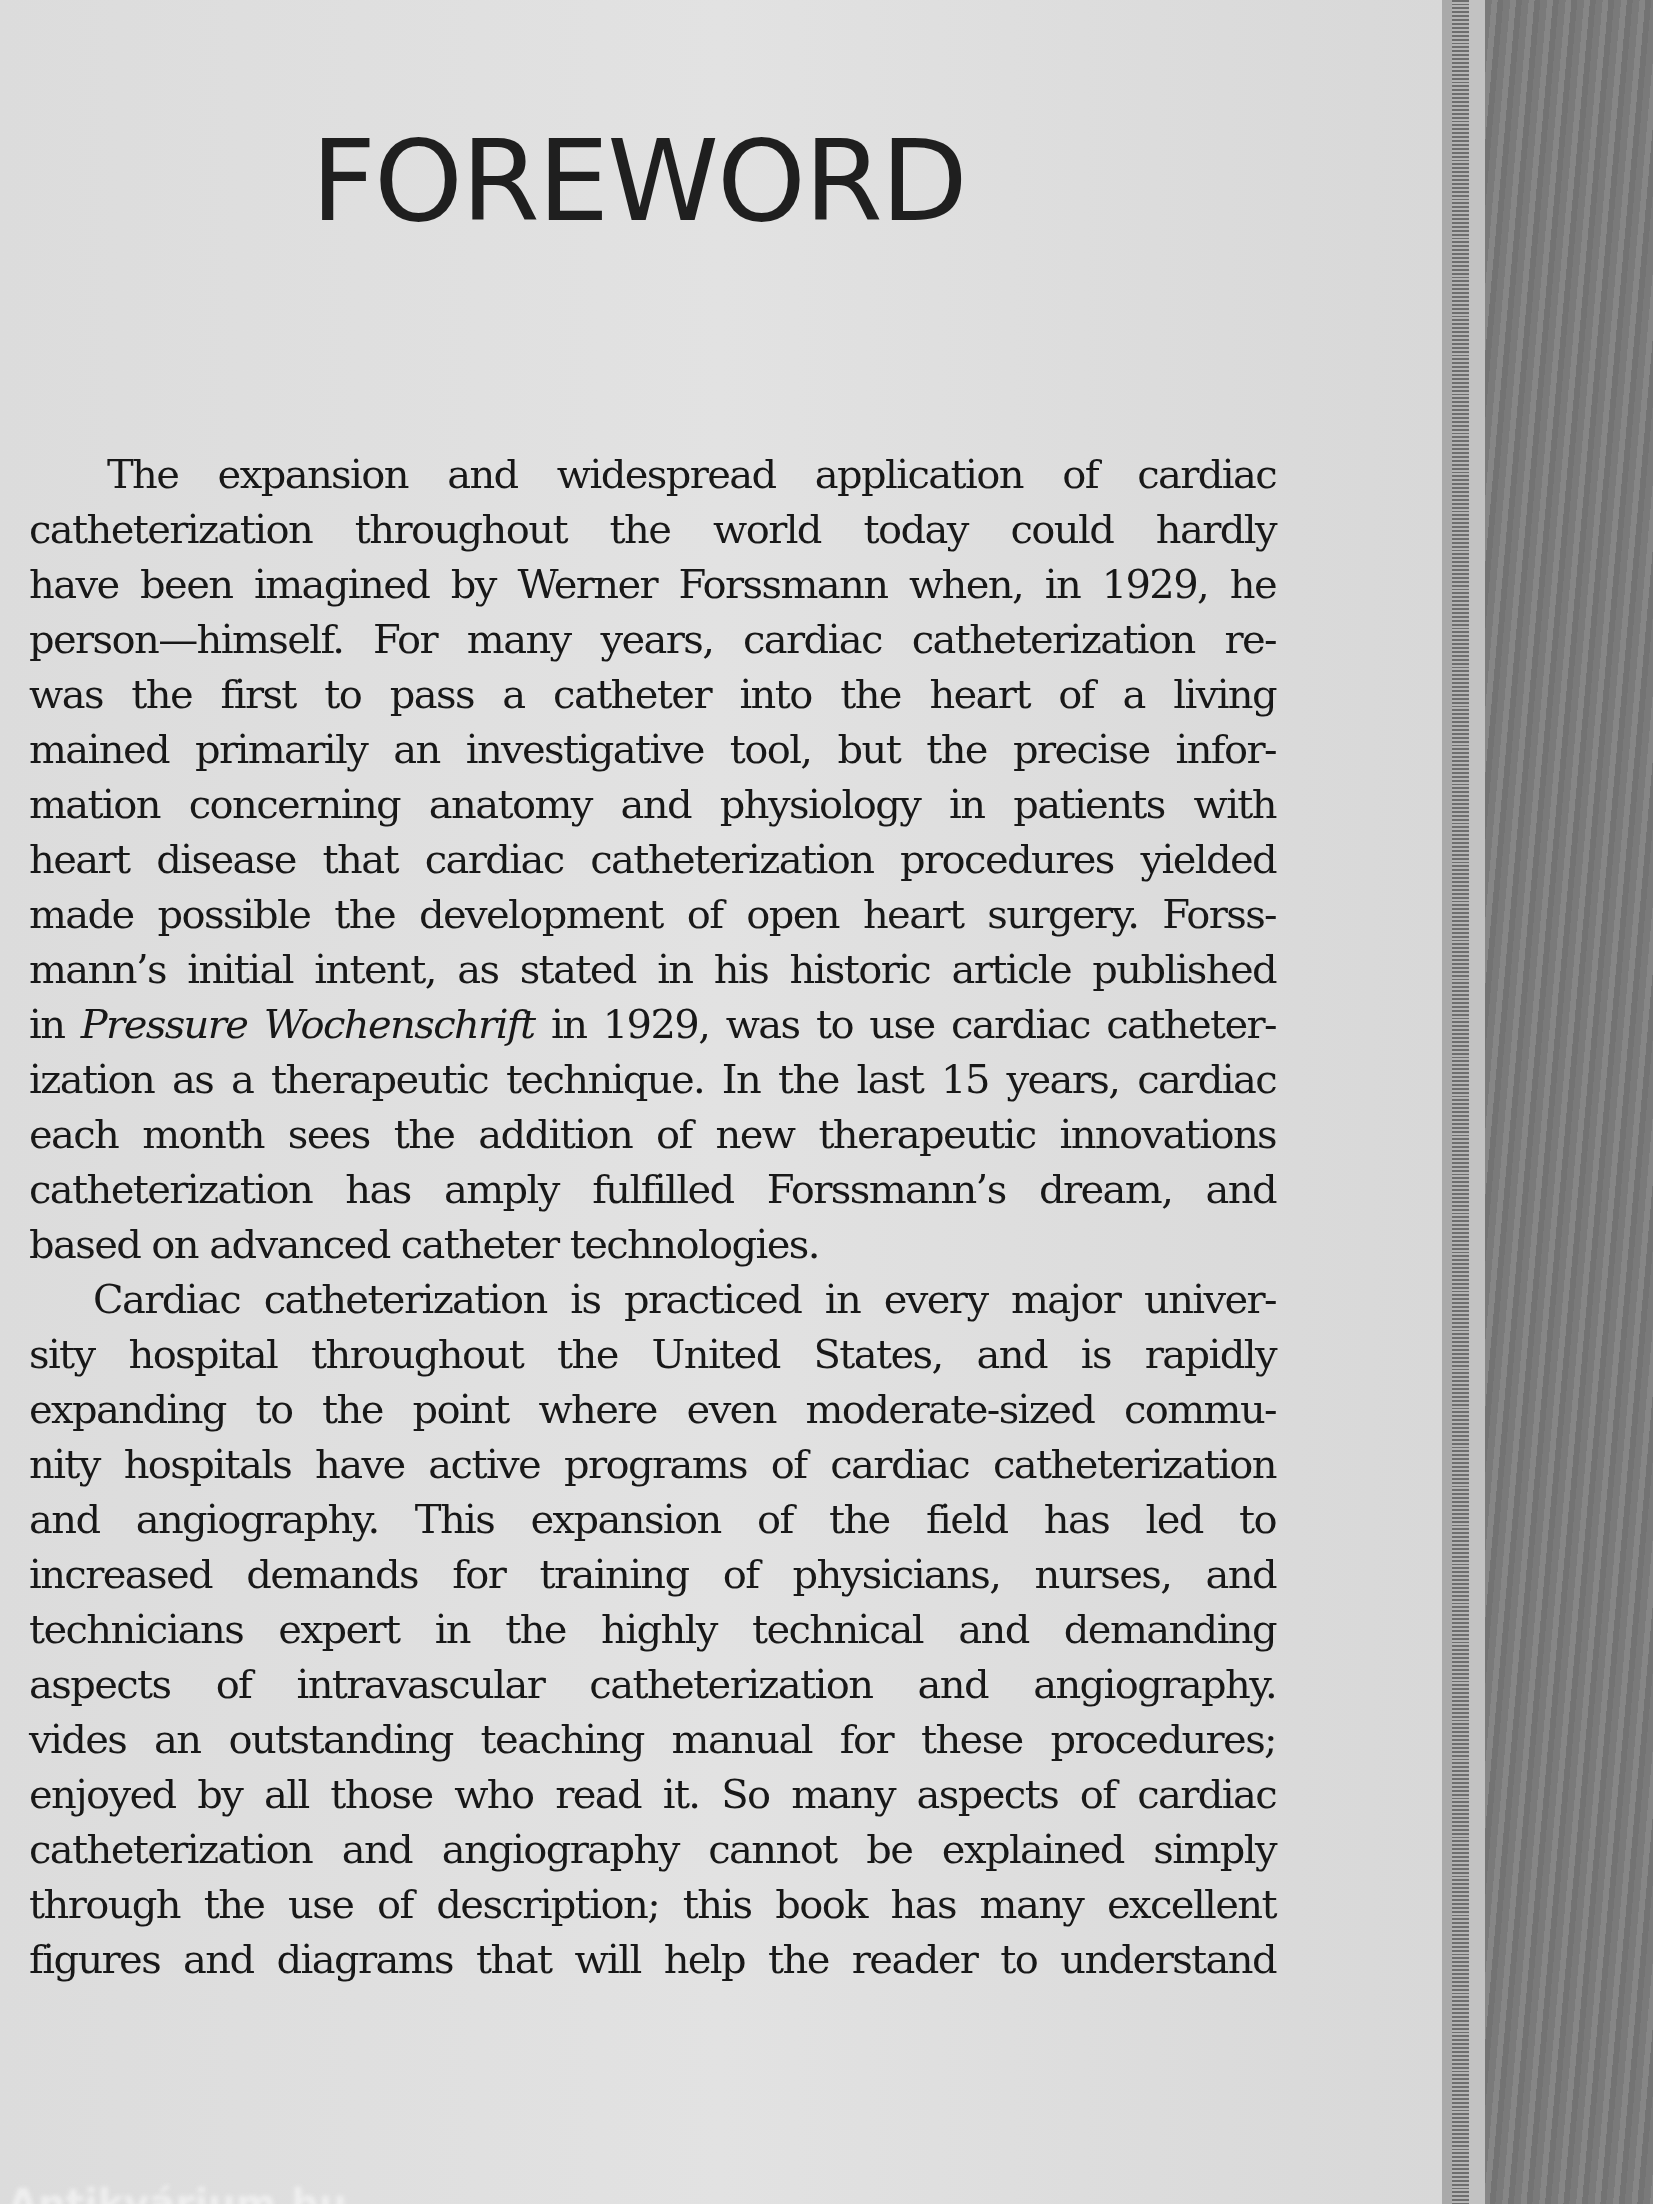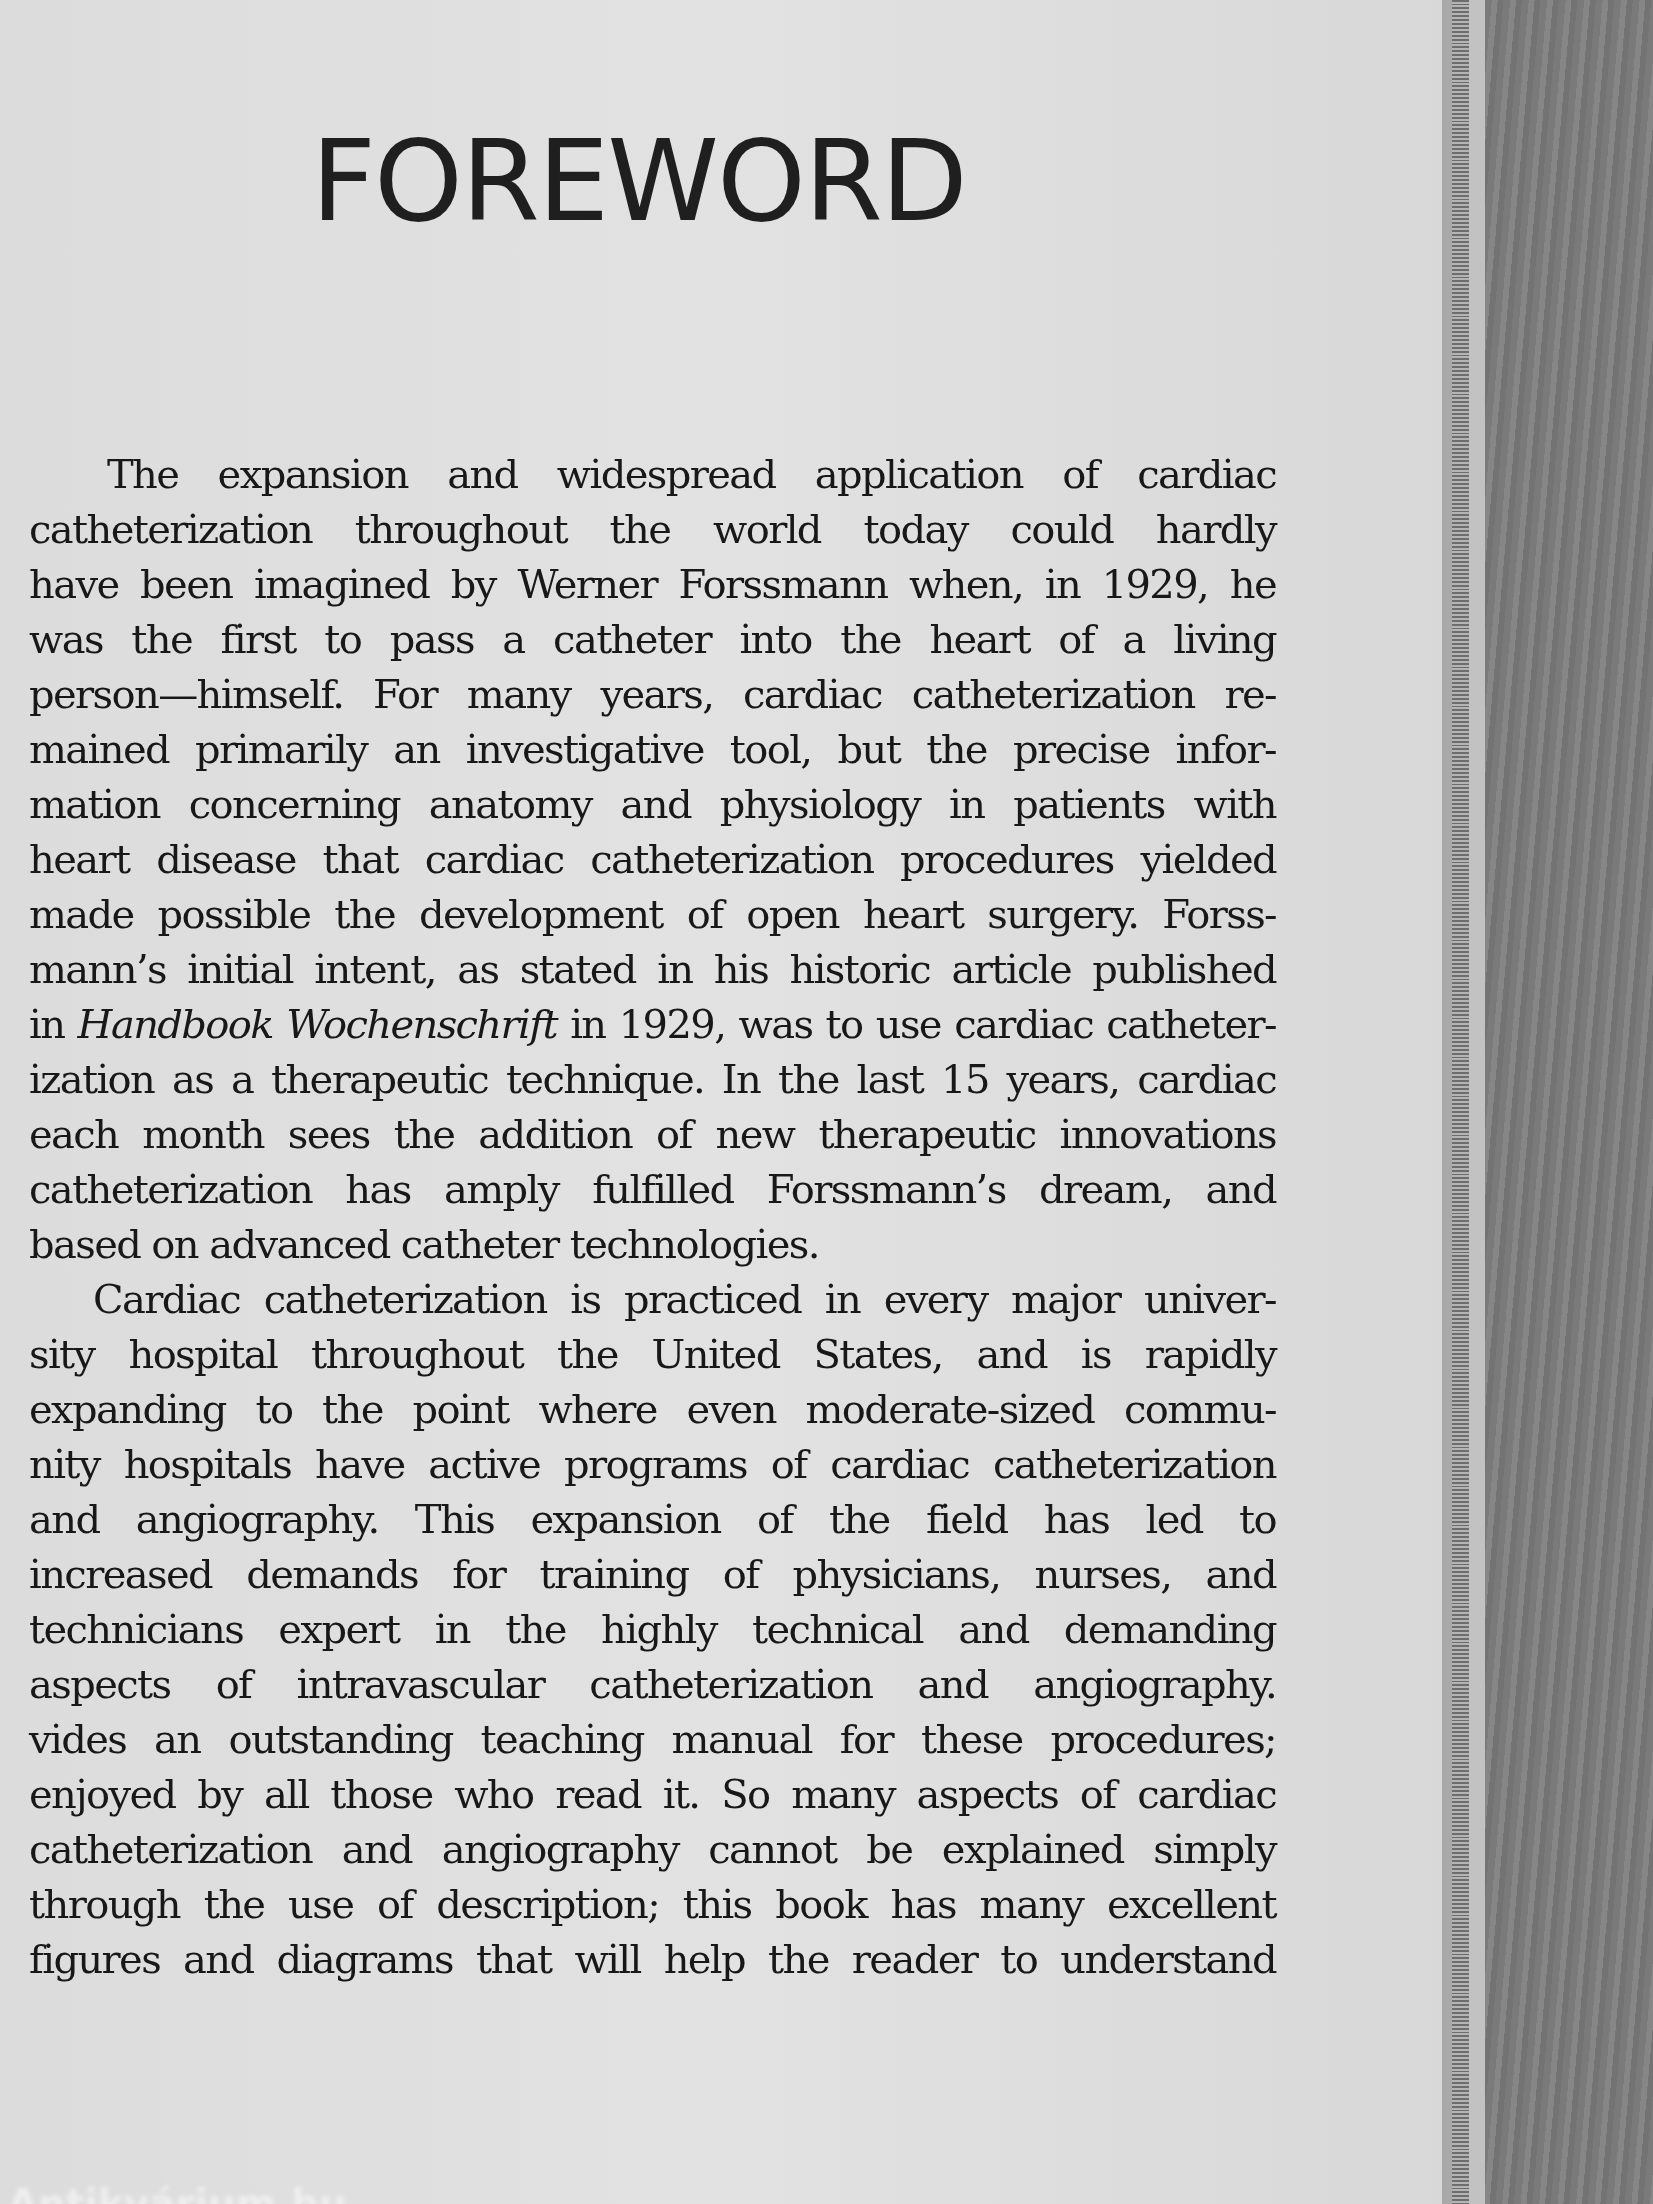--- a/index.html
+++ b/index.html
@@ -49,28 +49,28 @@
 
 <div class="page">
   <div class="bleed"></div>
   <h1 class="title">FOREWORD</h1>
 
   <div class="body-text">
 
     <span class="line indent">The expansion and widespread application of cardiac</span>
     <span class="line">catheterization throughout the world today could hardly</span>
     <span class="line">have been imagined by Werner Forssmann when, in 1929, he</span>
+    <span class="line">person—himself. For many years, cardiac catheterization re-</span>
     <span class="line">was the first to pass a catheter into the heart of a living</span>
-    <span class="line">person—himself. For many years, cardiac catheterization re-</span>
     <span class="line">mained primarily an investigative tool, but the precise infor-</span>
     <span class="line">mation concerning anatomy and physiology in patients with</span>
     <span class="line">heart disease that cardiac catheterization procedures yielded</span>
     <span class="line">made possible the development of open heart surgery. Forss-</span>
     <span class="line">mann’s initial intent, as stated in his historic article published</span>
-    <span class="line"><span>in </span><i>Handbook Wochenschrift</i><span> in 1929, was to use cardiac catheter-</span></span>
+    <span class="line"><span>in </span><i>Pressure Wochenschrift</i><span> in 1929, was to use cardiac catheter-</span></span>
     <span class="line">ization as a therapeutic technique. In the last 15 years, cardiac</span>
     <span class="line">each month sees the addition of new therapeutic innovations</span>
     <span class="line">catheterization has amply fulfilled Forssmann’s dream, and</span>
     <span class="line last">based on advanced catheter technologies.</span>
 
     <span class="line indent2">Cardiac catheterization is practiced in every major univer-</span>
     <span class="line">sity hospital throughout the United States, and is rapidly</span>
     <span class="line">expanding to the point where even moderate-sized commu-</span>
     <span class="line">nity hospitals have active programs of cardiac catheterization</span>
     <span class="line">and angiography. This expansion of the field has led to</span>

